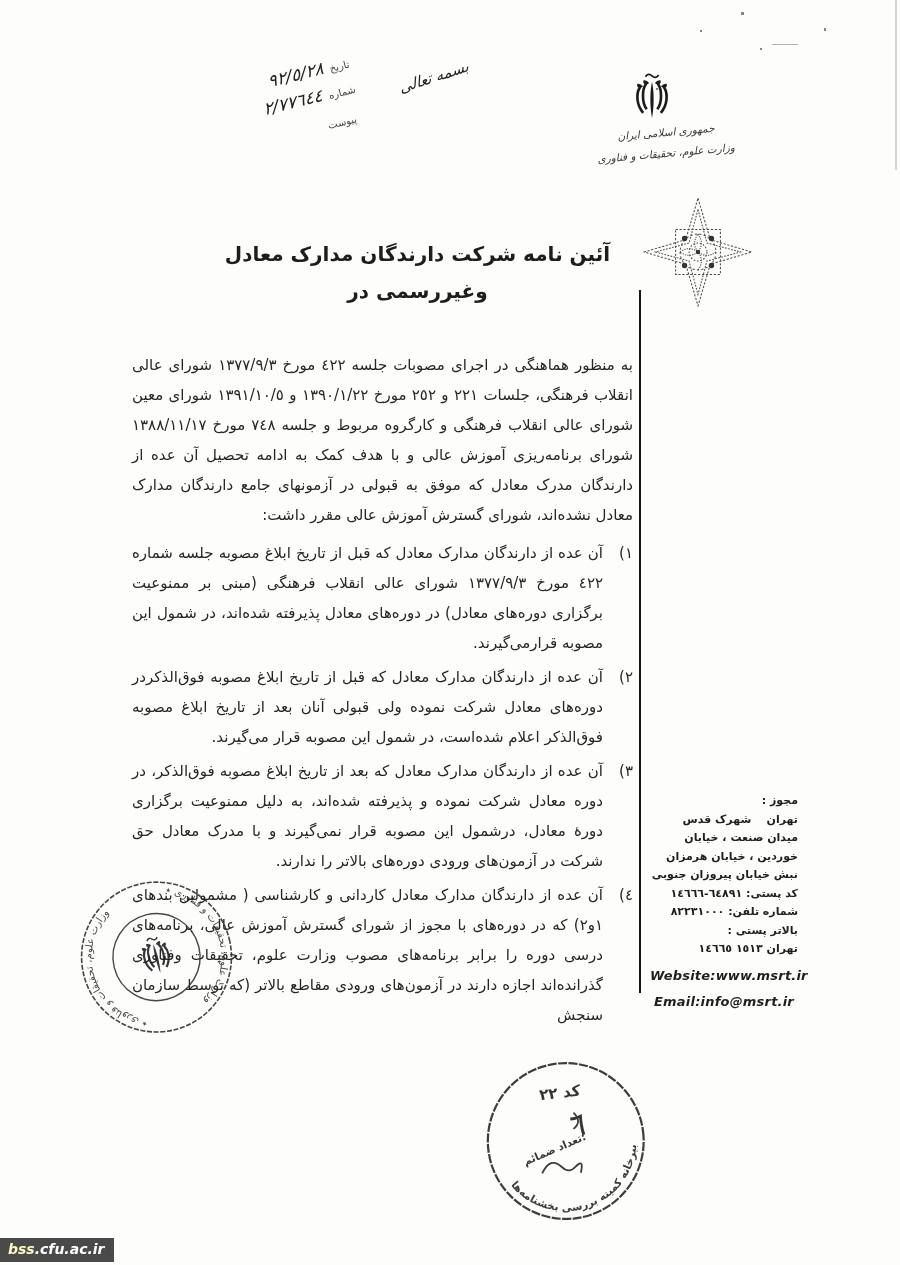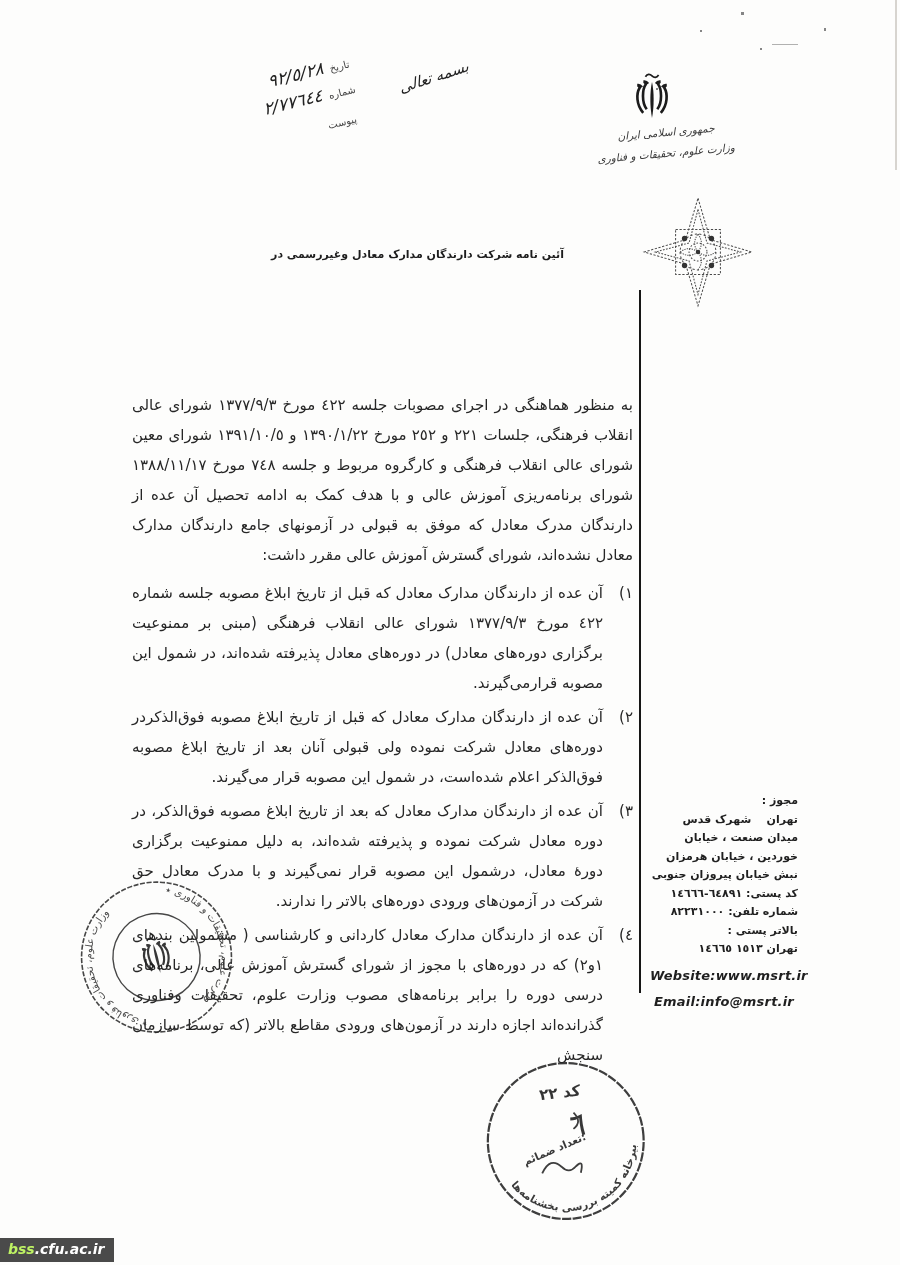--- a/index.html
+++ b/index.html
@@ -18,50 +18,50 @@
   .bismillah{left:398px;top:68px;font-size:15px;font-style:italic;transform:rotate(-18deg) skewX(-8deg);color:#222;}
 
   
   .emblem-top{left:630px;top:70px;}
   .lh-line{text-align:center;color:#3a3a3a;font-style:italic;}
   .lh-republic{left:588px;top:126px;width:156px;font-size:10.5px;transform:rotate(-5deg);}
   .lh-ministry{left:570px;top:147px;width:192px;font-size:10.5px;transform:rotate(-5deg);}
 
   
   .doc-title{left:205px;top:236px;width:425px;direction:rtl;text-align:center;
-             font-weight:bold;font-size:11px;line-height:37px;color:#1d1d1d;}
+             font-weight:bold;font-size:20px;line-height:37px;color:#1d1d1d;}
 
   
   .ornament{left:642px;top:196px;}
 
   
   .vline{left:639px;top:290px;width:2px;height:703px;background:#161616;}
 
   
   .main-col{left:132px;top:350px;width:501px;direction:rtl;font-size:15px;line-height:30px;
             text-align:justify;color:#262626;}
-  .intro{margin-bottom:8px;margin-top:40px;}
+  .intro{margin-bottom:8px;}
   .item{display:flex;direction:rtl;margin-bottom:4px;}
   .item .num{flex:0 0 30px;}
   .item .itxt{flex:1;text-align:justify;}
 
   
   .sidebar{left:650px;top:792px;width:148px;direction:rtl;text-align:right;
            font-size:11px;font-weight:bold;line-height:18.5px;color:#1f1f1f;}
   .sidebar .latin{direction:ltr;text-align:center;font-size:13px;font-style:italic;
                   font-weight:bold;letter-spacing:.2px;margin-top:8px;}
 
   
   .stamp-a{left:76px;top:876px;transform:rotate(-14deg);opacity:.88;}
   .stamp-b{left:480px;top:1055px;transform:rotate(-7deg);opacity:.9;}
 
   
   .watermark{left:0;top:1238px;background:#4a4a4a;padding:3px 10px 4px 8px;
              font-style:italic;font-weight:bold;font-size:14px;line-height:17px;}
-  .watermark .wm-prefix{color:#bef264;}
+  .watermark .wm-prefix{color:#fef9c3;}
   .watermark .wm-suffix{color:#ffffff;}
 
   
   .speck{background:#222;opacity:.55;}
   .edge-line{left:895px;top:0;width:2px;height:170px;background:#d7d4cf;}
 </style>
 </head>
 <body>
 
 <div class="page">

